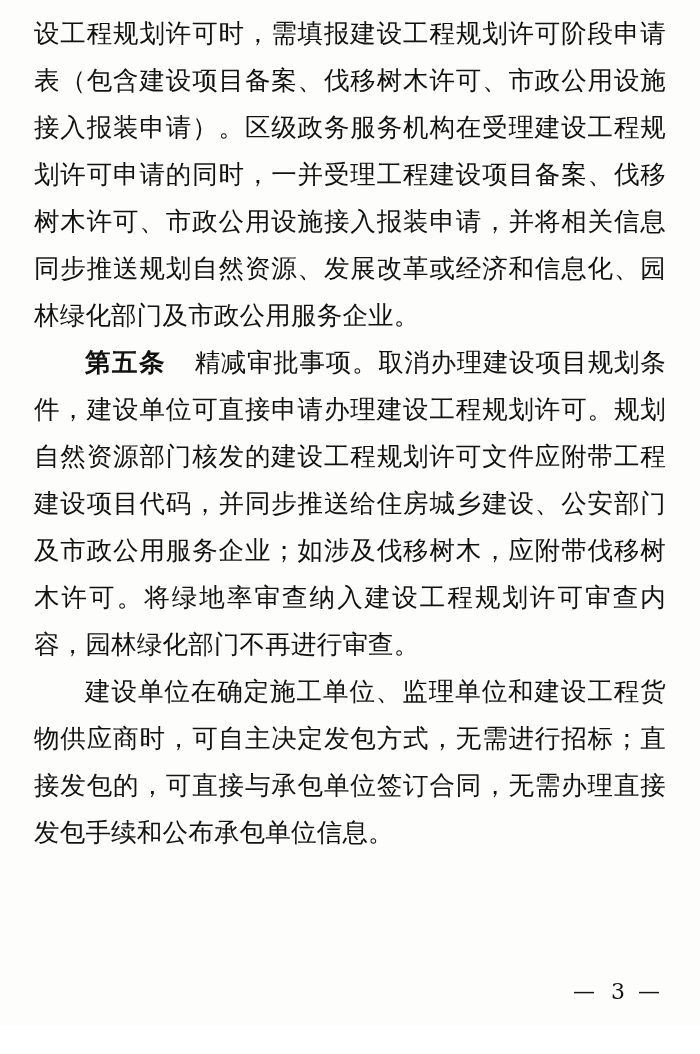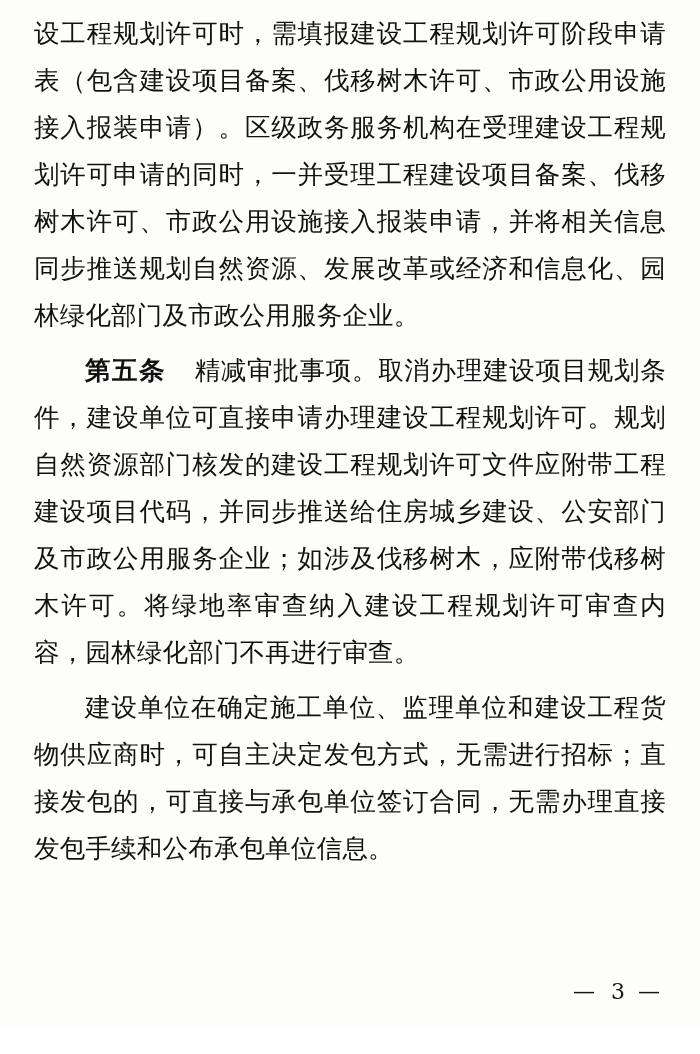--- a/index.html
+++ b/index.html
@@ -29,21 +29,21 @@
   }
   .para {
     margin: 0;
     text-indent: 2em;
     word-break: break-all;
   }
   .para.flush {
     text-indent: 0;
   }
   .para + .para {
-    margin-top: 8px;
+    margin-top: 0;
   }
   .article-label {
     font-weight: bold;
     letter-spacing: 1px;
   }
   .gap {
     display: inline-block;
     width: 1.1em;
   }
   .footer {

